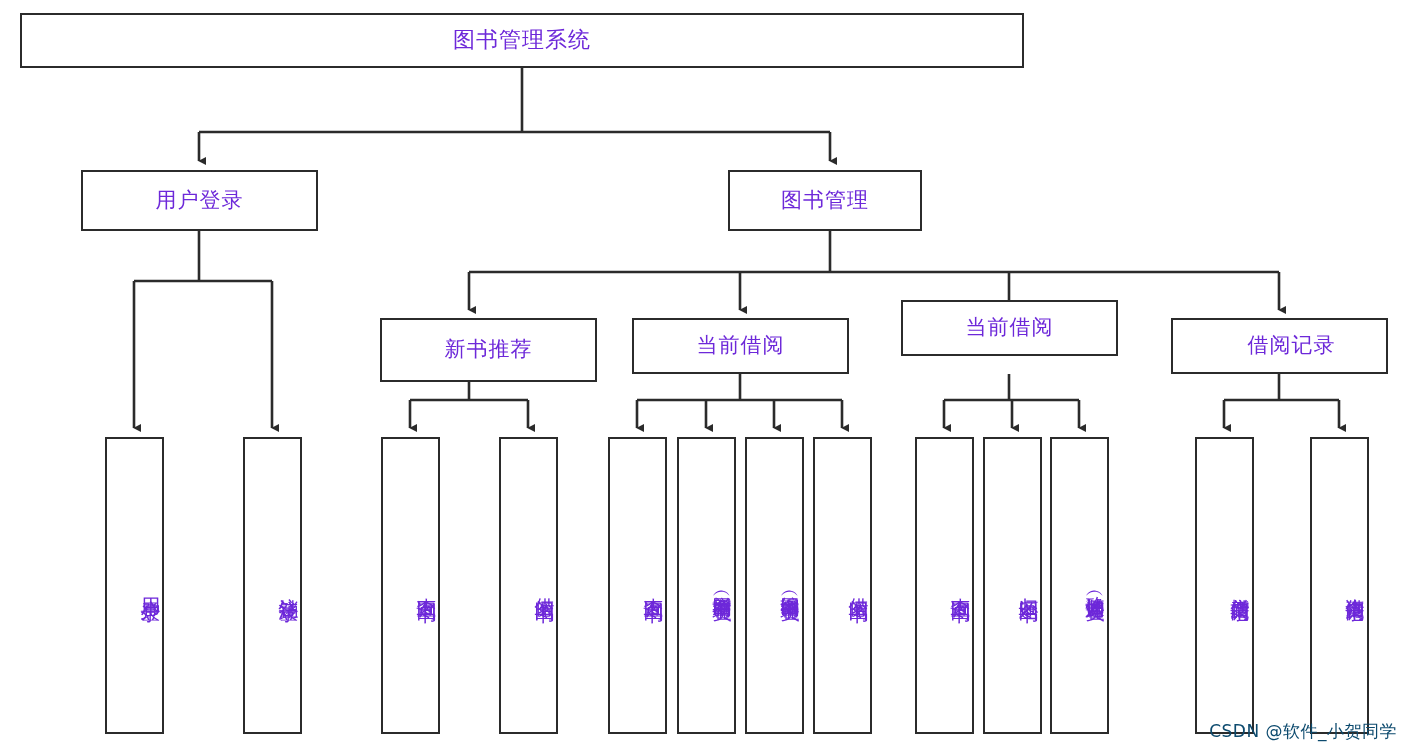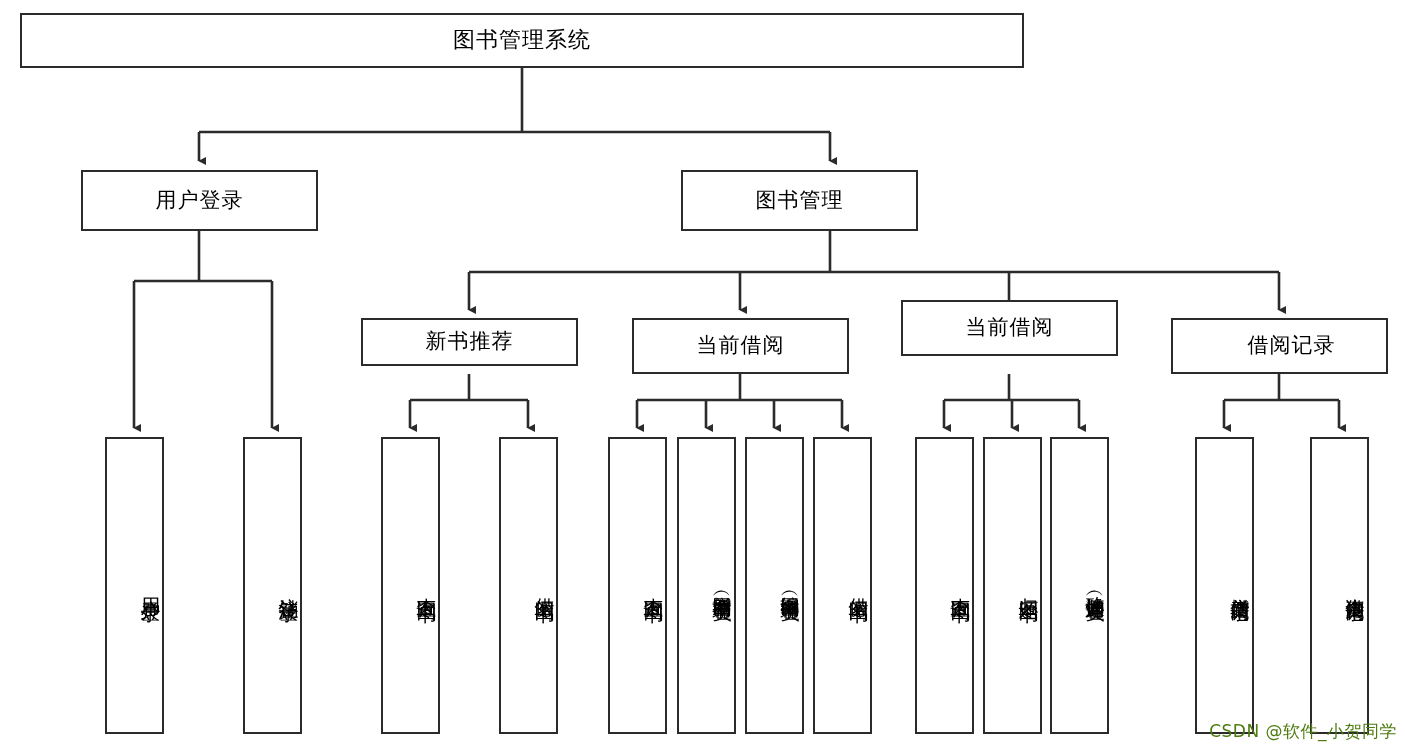--- a/index.html
+++ b/index.html
@@ -25,21 +25,21 @@
     height: 747px;
   }
   .node {
     position: absolute;
     box-sizing: border-box;
     background: #ffffff;
     border: 2.5px solid #2b2b2b;
     display: flex;
     align-items: center;
     justify-content: center;
-    color: #000000;
+    color: #6d28d9;
     z-index: 2;
   }
   .node.horizontal {
     font-size: 21px;
     letter-spacing: 1px;
     line-height: 1.2;
   }
   .node.root {
     font-size: 22px;
   }
@@ -56,21 +56,21 @@
   }
   .node.vertical.tall-text {
     font-size: 19px;
     letter-spacing: 1px;
   }
   .watermark {
     position: absolute;
     right: 8px;
     bottom: 4px;
     font-size: 17px;
-    color: #4d7c0f;
+    color: #0c4a6e;
     letter-spacing: 0.5px;
     z-index: 5;
     white-space: nowrap;
   }
 </style>
 </head>
 <body>
 
 <div id="diagram-root">
 
@@ -120,23 +120,23 @@
       <path d="M1279,374 L1279,400"></path>
       <path d="M1224,400 L1339,400"></path>
       <path d="M1224,400 L1224,428" marker-end="url(#arrowhead)"></path>
       <path d="M1339,400 L1339,428" marker-end="url(#arrowhead)"></path>
     </g>
   </svg>
 
   <div class="node horizontal root" style="left:20px; top:13px; width:1004px; height:55px;">图书管理系统</div>
 
   <div class="node horizontal" style="left:81px; top:170px; width:237px; height:61px;">用户登录</div>
-  <div class="node horizontal" style="left:681px; top:170px; width:237px; height:61px;">图书管理</div>
+  <div class="node horizontal" style="left:728px; top:170px; width:194px; height:61px;">图书管理</div>
 
-  <div class="node horizontal" style="left:361px; top:318px; width:217px; height:48px;text-align:right;">新书推荐</div>
+  <div class="node horizontal" style="left:380px; top:318px; width:217px; height:64px;text-align:right;">新书推荐</div>
   <div class="node horizontal" style="left:632px; top:318px; width:217px; height:56px;">当前借阅</div>
   <div class="node horizontal" style="left:901px; top:300px; width:217px; height:56px;">当前借阅</div>
   <div class="node horizontal" style="left:1171px; top:318px; width:217px; height:56px;padding-left:24px;">借阅记录</div>
 
   <div class="node vertical" style="left:105px; top:437px; width:59px; height:297px;">用户登录</div>
   <div class="node vertical" style="left:243px; top:437px; width:59px; height:297px;">注销登录</div>
 
   <div class="node vertical" style="left:381px; top:437px; width:59px; height:297px;">查询图书</div>
   <div class="node vertical" style="left:499px; top:437px; width:59px; height:297px;">借阅图书</div>
 

